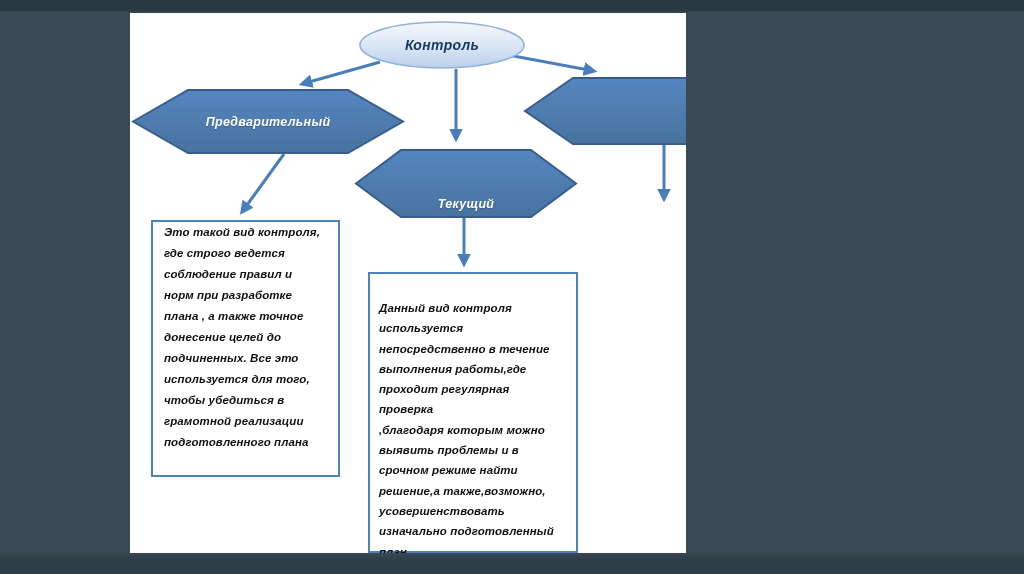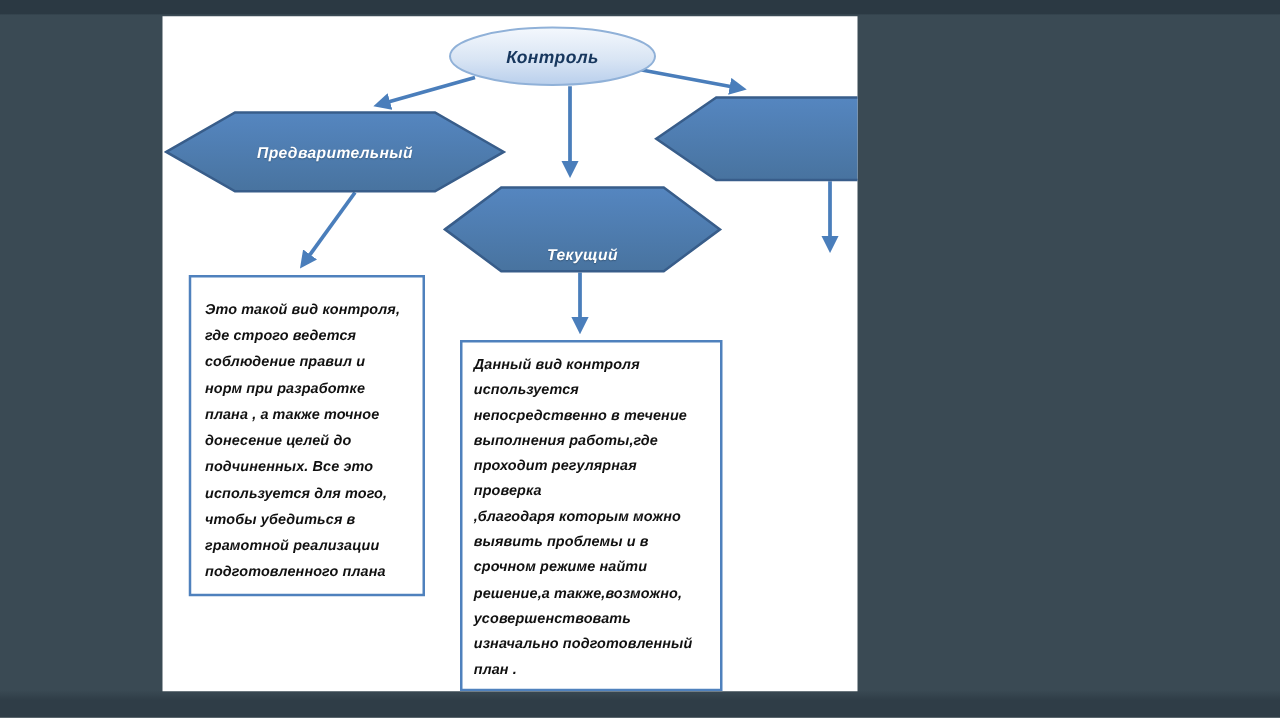--- a/index.html
+++ b/index.html
@@ -68,26 +68,26 @@
     background: #ffffff;
     border: 2px solid #4f81bd;
     color: #111111;
     font-size: 11.5px;
     font-weight: bold;
     white-space: pre-line;
     letter-spacing: 0.1px;
   }
   .desc-box.left {
     left: 21px; top: 207px; width: 189px; height: 257px;
-    padding: 16px 5px 0 11px;
+    padding: 0 5px 0 11px;
     line-height: 21px;
   }
   .desc-box.middle {
     left: 238px; top: 259px; width: 210px; height: 281px;
-    padding: 8px 5px 0 9px;
+    padding: 24px 5px 0 9px;
     line-height: 20.3px;
   }
   .desc-box.right {
     left: 463px; top: 194px; width: 167px; height: 256px;
     padding: 28px 5px 0 9px;
     line-height: 20.5px;
   }
   .page-number {
     position: absolute;
     left: 566px;

